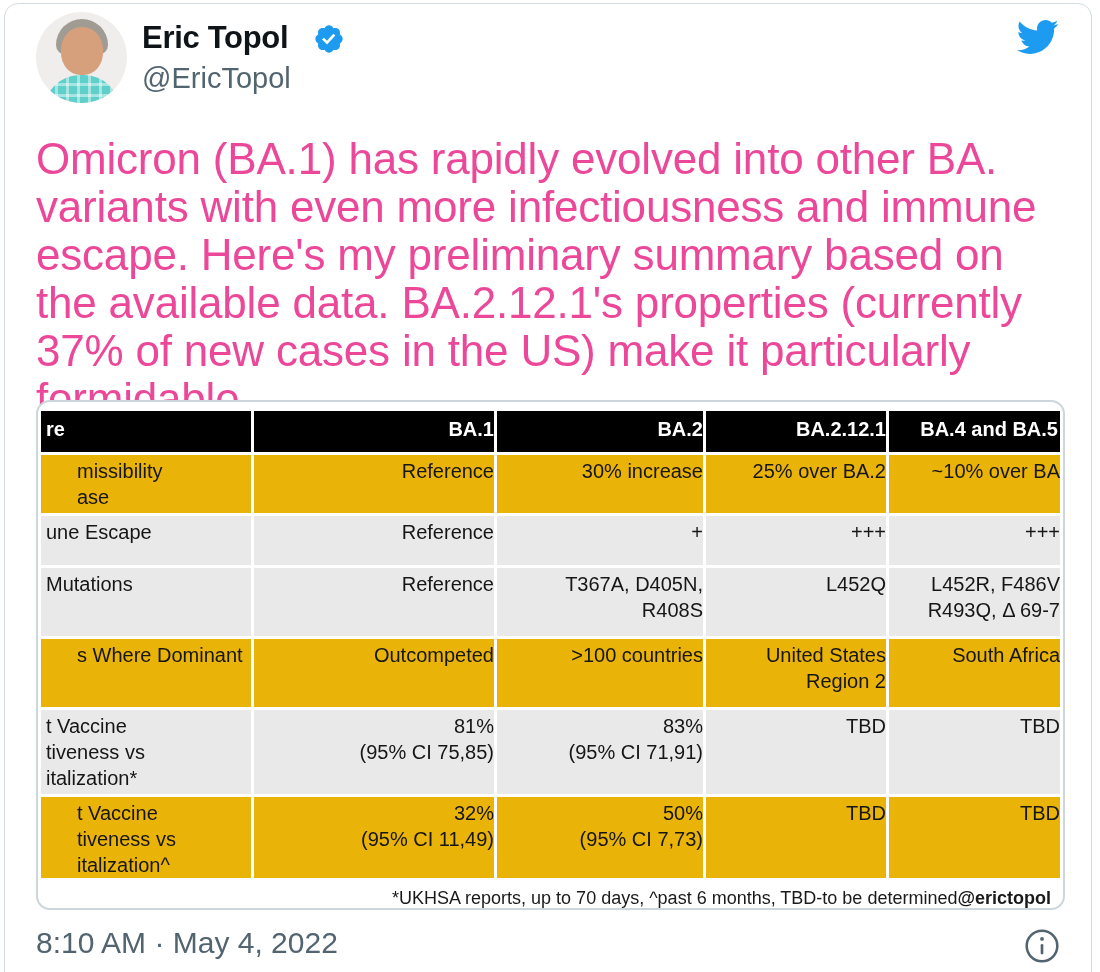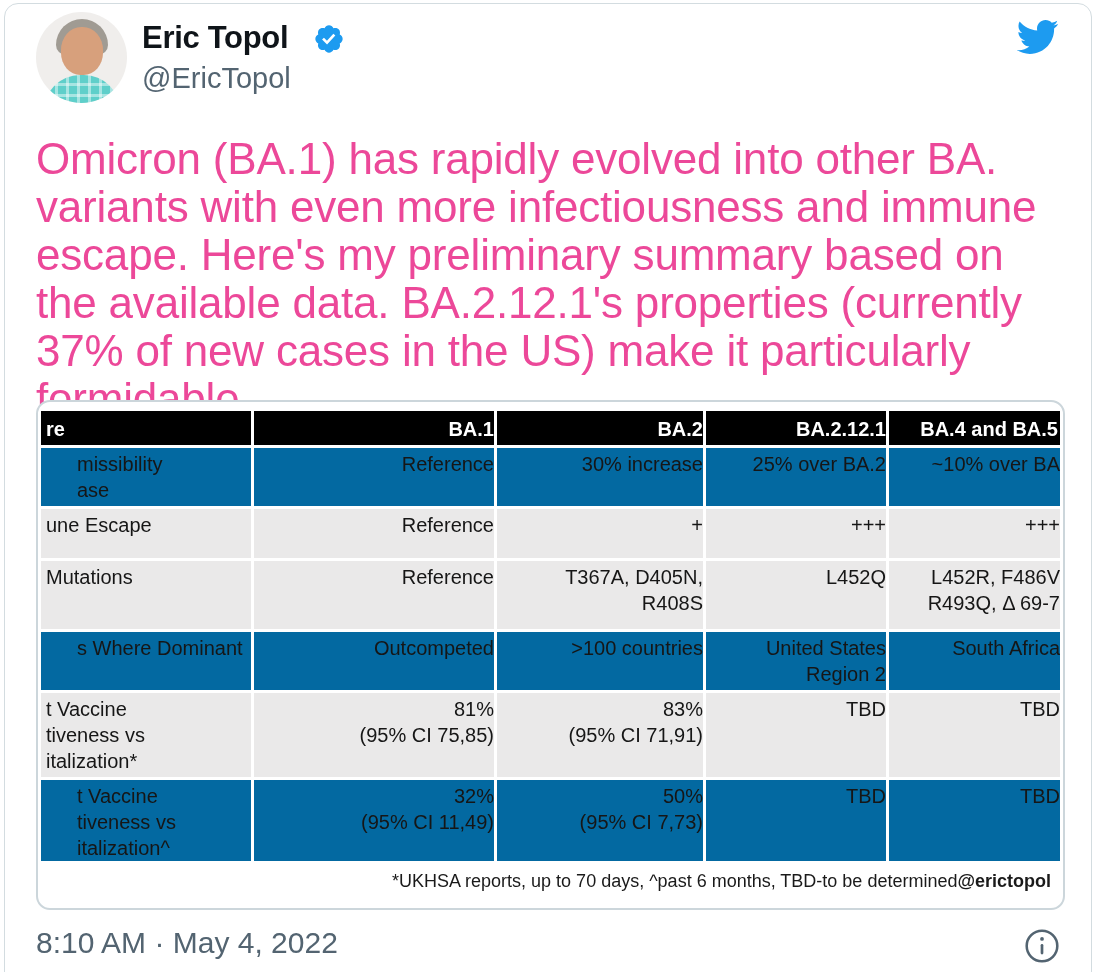--- a/index.html
+++ b/index.html
@@ -31,24 +31,24 @@
   .body-text { position:absolute; left:31px; top:131px; width:1038px;
     font-size:44px; line-height:48px; color:#ec4899; letter-spacing:-.2px; }
 
   
   .attachment { position:absolute; left:31px; top:396px; width:1029px; height:510px;
     border:2px solid #ccd6db; border-radius:14px; background:#fff; overflow:hidden; }
   table { border-collapse:separate; border-spacing:3px; table-layout:fixed;
     width:1025px; margin-top:6px; }
   th, td { font-size:20px; line-height:26px; color:#161616; vertical-align:top;
     padding-top:3px; text-align:right; overflow:hidden; }
-  th { background:#000; color:#fff; font-weight:bold; height:34px; padding-top:5px; }
+  th { background:#000; color:#fff; font-weight:bold; height:41px; padding-top:5px; }
   th.lbl, td.lbl { text-align:left; padding-left:5px; }
   th.cut { text-align:right; padding-right:2px; }
-  tr.dark td { background:#0369a1;padding-left:36px; }
+  tr.dark td { background:#eab308;padding-left:36px; }
   tr.light td { background:#eae9e9; }
   .pre { white-space:pre-line; }
   .tfoot { display:flex; justify-content:flex-end; align-items:center;
     height:34px; margin:0 12px 0 16px; font-size:18px; color:#1a1a1a; }
   .tfoot .wm { font-weight:bold; font-size:18px; }
 
   
   .timestamp { position:absolute; left:31px; top:922px; font-size:30px; color:#536471; }
   .info { position:absolute; right:31px; top:924px; width:36px; height:36px; }
 </style>
@@ -113,21 +113,21 @@
       </tr>
       <tr class="light" style="height:68px">
         <td class="lbl">Mutations</td>
         <td>Reference</td>
         <td class="pre">T367A, D405N,
 R408S</td>
         <td>L452Q</td>
         <td class="pre">L452R, F486V
 R493Q, Δ 69-7</td>
       </tr>
-      <tr class="dark" style="height:58px">
+      <tr class="dark" style="height:68px">
         <td class="lbl">s Where Dominant</td>
         <td>Outcompeted</td>
         <td>&gt;100 countries</td>
         <td class="pre">United States
 Region 2</td>
         <td>South Africa</td>
       </tr>
       <tr class="light" style="height:84px">
         <td class="lbl pre">t Vaccine
 tiveness vs

